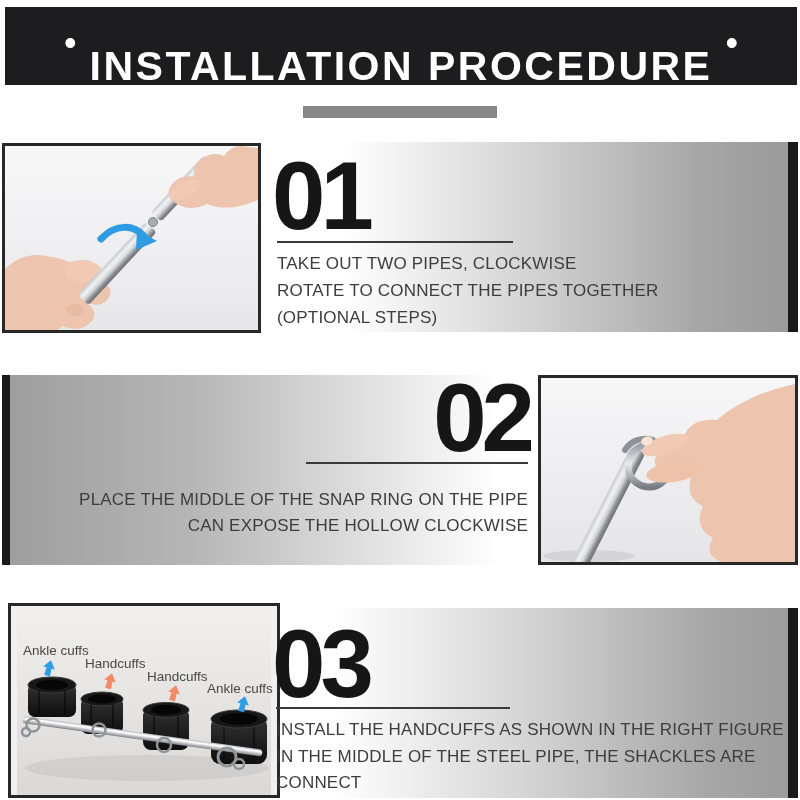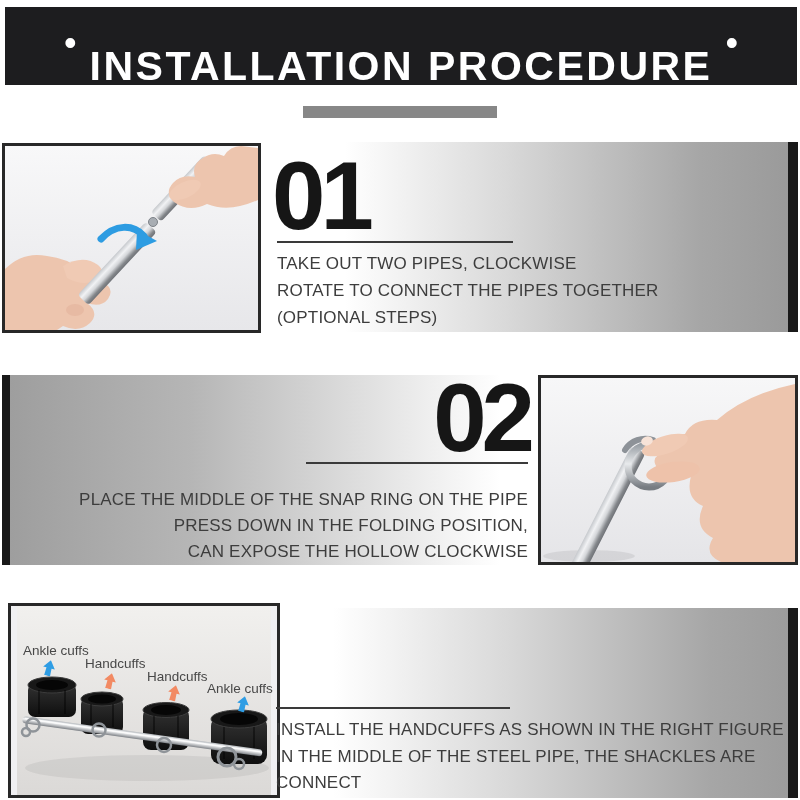--- a/index.html
+++ b/index.html
@@ -126,21 +126,20 @@
   <div class="desc" id="desc1">
     <div>TAKE OUT TWO PIPES, CLOCKWISE</div>
     <div>ROTATE TO CONNECT THE PIPES TOGETHER</div>
     <div>(OPTIONAL STEPS)</div>
   </div>
 
   <div class="stepnum" id="num2">02</div>
   <div class="rule" id="rule2"></div>
   <div class="desc" id="desc2">
     <div>PLACE THE MIDDLE OF THE SNAP RING ON THE PIPE</div>
-    <div>PRESS DOWN IN THE FOLDING POSITION,</div>
     <div>CAN EXPOSE THE HOLLOW CLOCKWISE</div>
   </div>
   <div class="photo" id="photo2">
     <svg viewBox="0 0 254 184">
       <defs>
         <linearGradient id="bg2" x1="0" y1="0" x2="0" y2="1">
           <stop offset="0" stop-color="#f7f7f8"></stop>
             <stop offset="1" stop-color="#e5e5e8"></stop>
         </linearGradient>
         <linearGradient id="metal2" x1="0" y1="0" x2="0" y2="1">
@@ -248,20 +247,21 @@
           <path d="M7 0 L13 8 H9.6 L10 16 H4 L4.4 8 H1 Z" fill="currentColor"></path>
         </svg>
     </div>
     <div class="cuff-label" id="cl4">Ankle cuffs</div>
     <div class="mini-arrow arrow-blue" id="ca4">
       <svg viewBox="0 0 14 16">
           <path d="M7 0 L13 8 H9.6 L10 16 H4 L4.4 8 H1 Z" fill="currentColor"></path>
         </svg>
     </div>
   </div>
+  <div class="stepnum" id="num3">03</div>
   <div class="rule" id="rule3"></div>
   <div class="desc" id="desc3">
     <div>INSTALL THE HANDCUFFS AS SHOWN IN THE RIGHT FIGURE</div>
     <div>IN THE MIDDLE OF THE STEEL PIPE, THE SHACKLES ARE CONNECT</div>
     <div>INSTALLED ON BOTH SIDES OF THE STEEL PIPE</div>
   </div>
 
 </div>
 
 </body></html>

